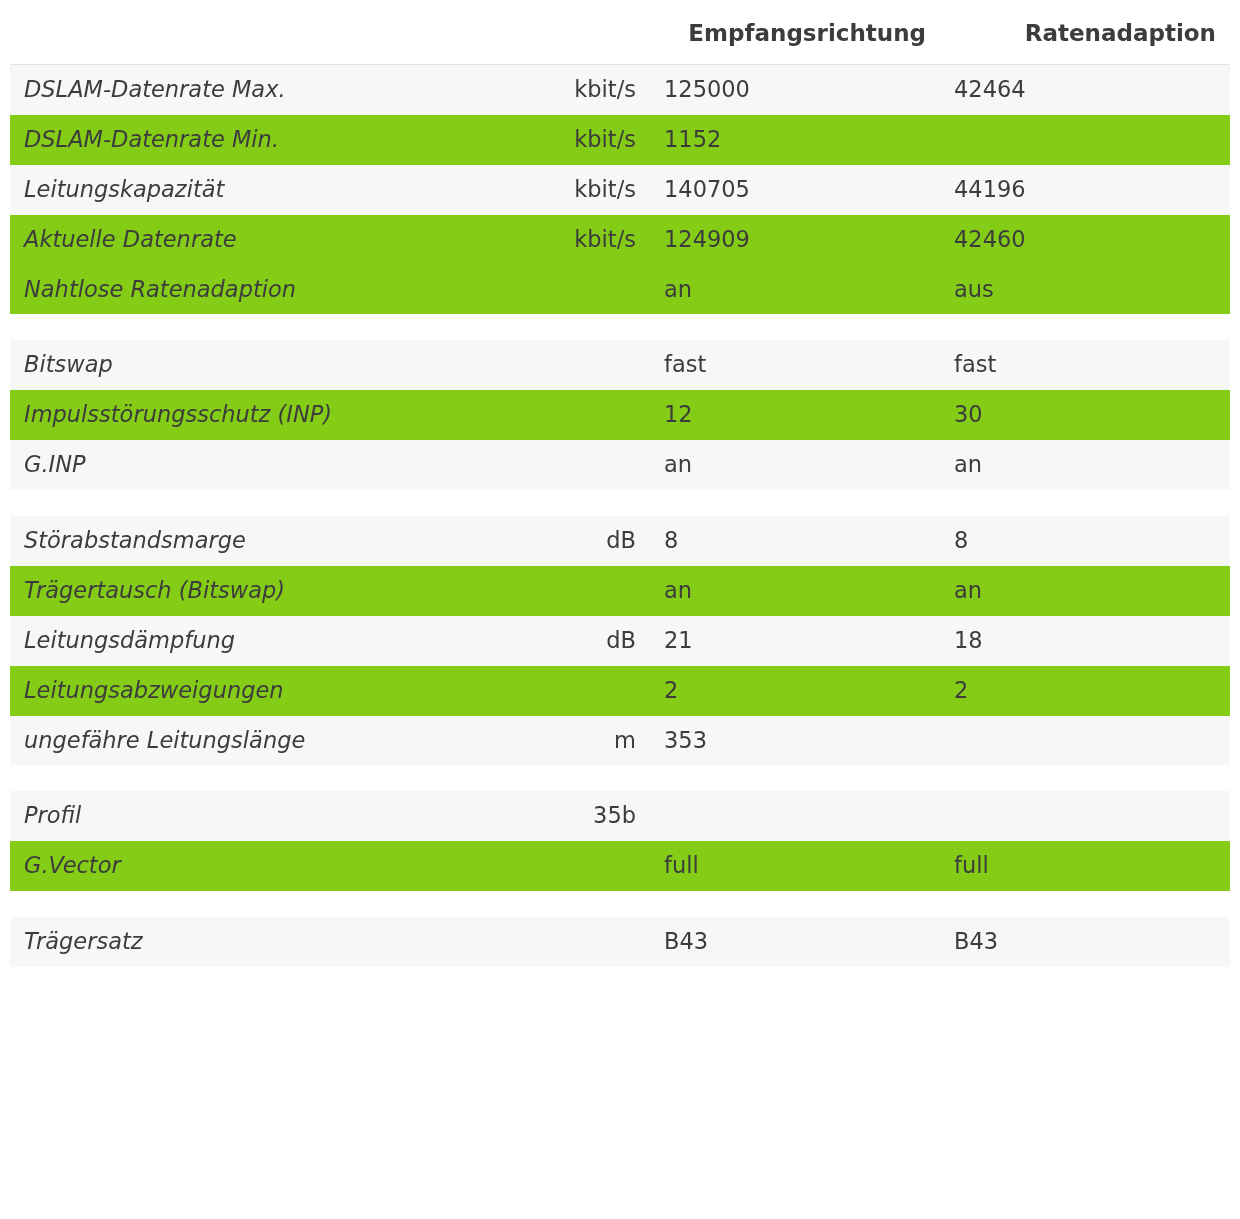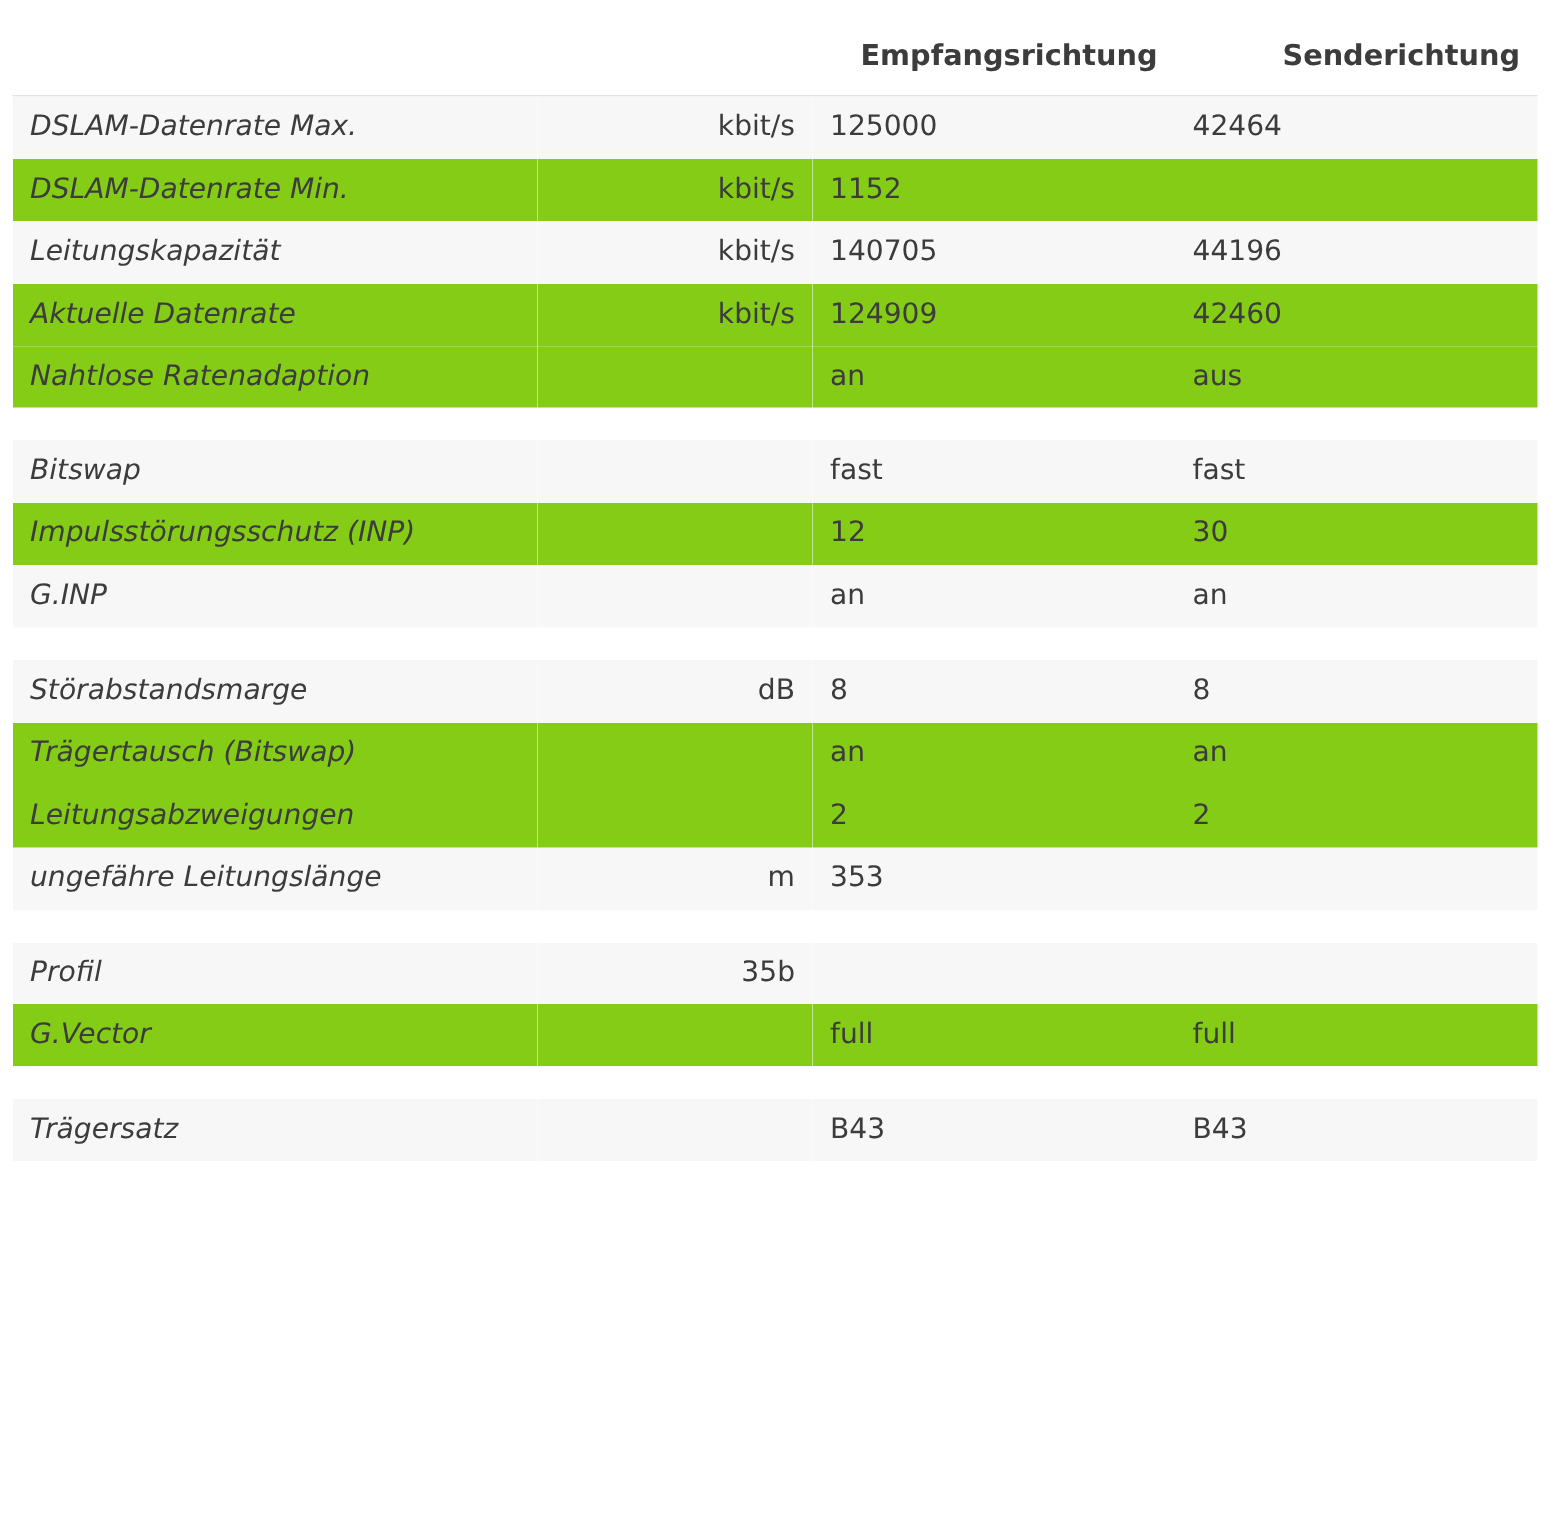--- a/index.html
+++ b/index.html
@@ -10,21 +10,21 @@
   body {
     width: 1240px;
     height: 1219px;
     font-family: "DejaVu Sans", "Liberation Sans", sans-serif;
     color: #3c3c3c;
     -webkit-font-smoothing: antialiased;
   }
   .table-wrap {
     box-sizing: border-box;
     width: 1240px;
-    padding: 20px 10px 10px 10px;
+    padding: 8px 10px 10px 10px;
   }
   table.dsl-table {
     width: 1220px;
     border-collapse: collapse;
     table-layout: fixed;
     font-size: 22px;
   }
   table.dsl-table col.c-label  { width: 420px; }
   table.dsl-table col.c-unit   { width: 220px; }
   table.dsl-table col.c-recv   { width: 290px; }
@@ -75,21 +75,21 @@
       <col class="c-label">
       <col class="c-unit">
       <col class="c-recv">
       <col class="c-send">
     </colgroup>
     <thead>
       <tr>
         <th class="h-label"></th>
         <th class="h-unit"></th>
         <th class="h-recv">Empfangsrichtung</th>
-        <th class="h-send">Senderichtung</th>
+        <th class="h-send">Ratenadaption</th>
       </tr>
     </thead>
     <tbody id="table-body">
         <tr class="shade">
           <td class="label">DSLAM-Datenrate Max.</td>
           <td class="unit">kbit/s</td>
           <td class="num">125000</td>
           <td class="num">42464</td>
         </tr>
         <tr class="plain">
@@ -145,20 +145,26 @@
           <td class="unit">dB</td>
           <td class="num">8</td>
           <td class="num">8</td>
         </tr>
         <tr class="plain">
           <td class="label">Trägertausch (Bitswap)</td>
           <td class="unit"></td>
           <td class="num">an</td>
           <td class="num">an</td>
         </tr>
+        <tr class="shade">
+          <td class="label">Leitungsdämpfung</td>
+          <td class="unit">dB</td>
+          <td class="num">21</td>
+          <td class="num">18</td>
+        </tr>
         <tr class="plain">
           <td class="label">Leitungsabzweigungen</td>
           <td class="unit"></td>
           <td class="num">2</td>
           <td class="num">2</td>
         </tr>
         <tr class="shade">
           <td class="label">ungefähre Leitungslänge</td>
           <td class="unit">m</td>
           <td class="num">353</td>

